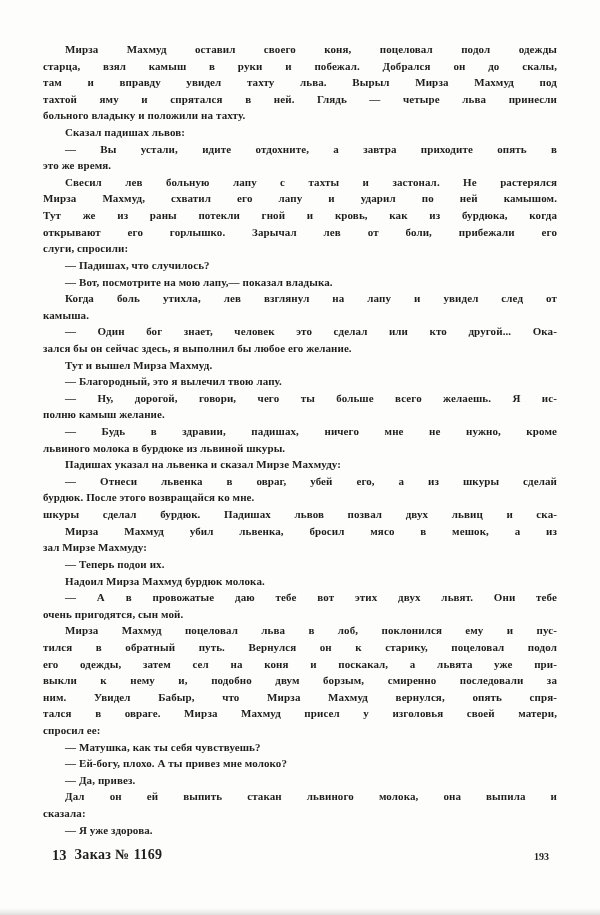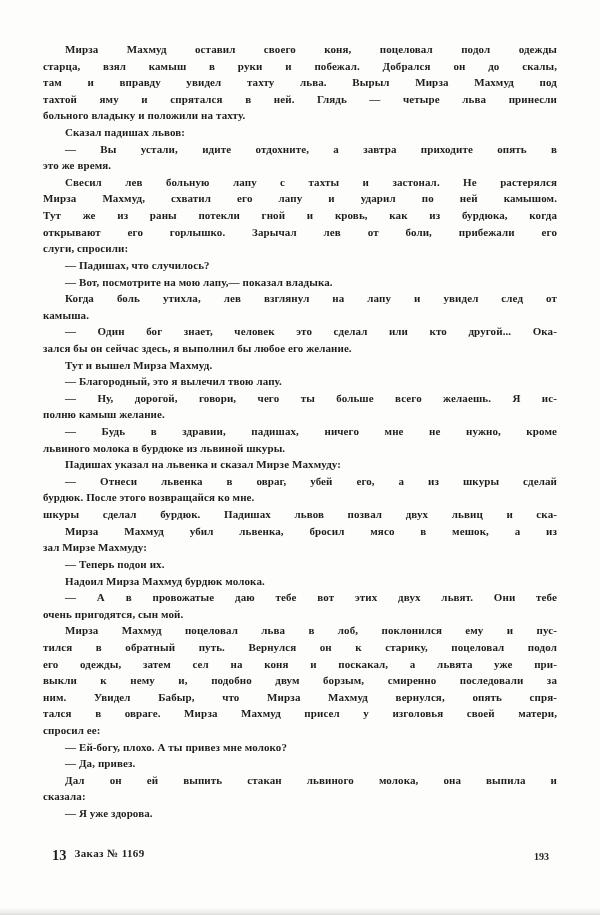--- a/index.html
+++ b/index.html
@@ -53,21 +53,21 @@
     padding-left: 9px;
     display: flex;
     align-items: flex-start;
   }
   .sig-num {
     font-size: 14.5px;
     font-weight: bold;
     margin-right: 8px;
   }
   .order-text {
-    font-size: 11px;
+    font-size: 14px;
     font-weight: bold;
     letter-spacing: 0.4px;
   }
   .page-num {
     font-size: 10px;
     font-weight: bold;
     padding-right: 8px;
   }
   .scan-edge {
     position: absolute;
@@ -120,20 +120,21 @@
       <div class="line indent last">Надоил Мирза Махмуд бурдюк молока.</div>
       <div class="line indent">— А в провожатые даю тебе вот этих двух львят. Они тебе</div>
       <div class="line last">очень пригодятся, сын мой.</div>
       <div class="line indent">Мирза Махмуд поцеловал льва в лоб, поклонился ему и пус-</div>
       <div class="line">тился в обратный путь. Вернулся он к старику, поцеловал подол</div>
       <div class="line">его одежды, затем сел на коня и поскакал, а львята уже при-</div>
       <div class="line">выкли к нему и, подобно двум борзым, смиренно последовали за</div>
       <div class="line">ним. Увидел Бабыр, что Мирза Махмуд вернулся, опять спря-</div>
       <div class="line">тался в овраге. Мирза Махмуд присел у изголовья своей матери,</div>
       <div class="line last">спросил ее:</div>
+      <div class="line indent last">— Матушка, как ты себя чувствуешь?</div>
       <div class="line indent last">— Ей-богу, плохо. А ты привез мне молоко?</div>
       <div class="line indent last">— Да, привез.</div>
       <div class="line indent">Дал он ей выпить стакан львиного молока, она выпила и</div>
       <div class="line last">сказала:</div>
       <div class="line indent last">— Я уже здорова.</div>
     </div>
 
   <div class="footer">
     <div class="footer-left">
       <span class="sig-num">13</span>

